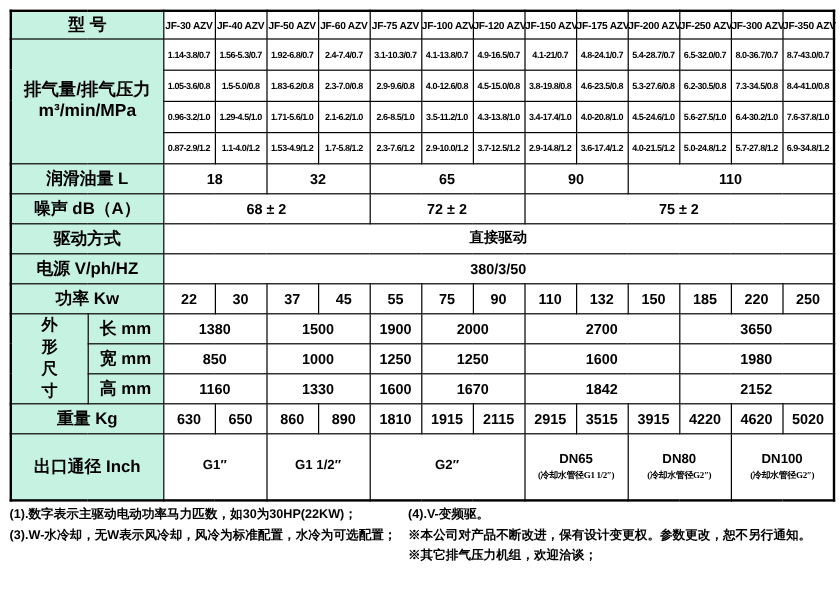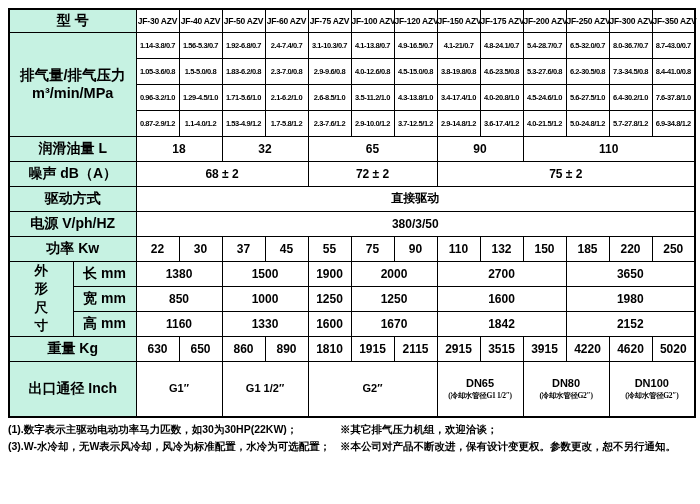--- a/index.html
+++ b/index.html
@@ -257,19 +257,20 @@
       </tbody>
   </table>
 
   <div class="notes">
     <div class="notes-cols">
       <div class="notes-col left">
         <div>(1).数字表示主驱动电动功率马力匹数，如30为30HP(22KW)；</div>
         <div>(3).W-水冷却，无W表示风冷却，风冷为标准配置，水冷为可选配置；</div>
       </div>
       <div class="notes-col right">
+        <div>(4).V-变频驱。</div>
+        <div>※本公司对产品不断改进，保有设计变更权。参数更改，恕不另行通知。</div>
         <div>※其它排气压力机组，欢迎洽谈；</div>
-        <div>※本公司对产品不断改进，保有设计变更权。参数更改，恕不另行通知。</div>
       </div>
     </div>
   </div>
 
 </div>
 
 </body></html>

